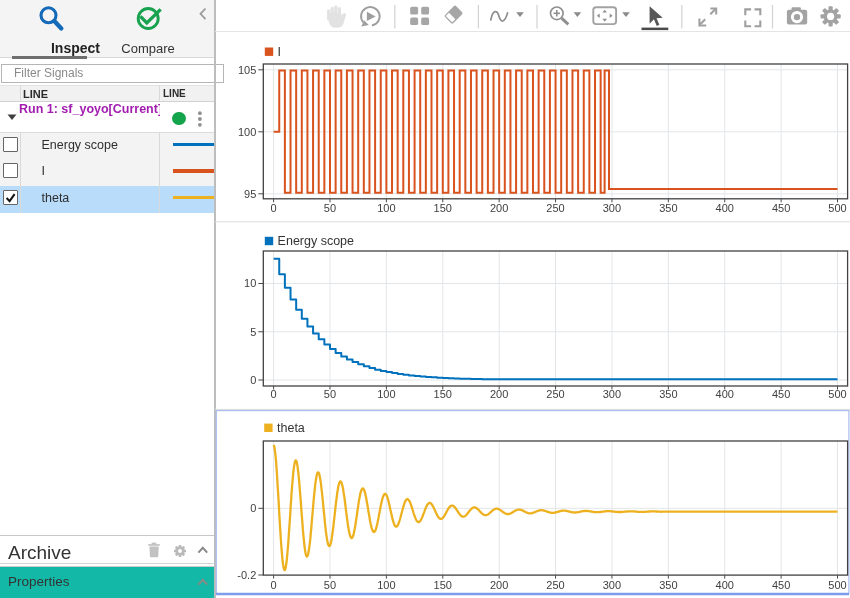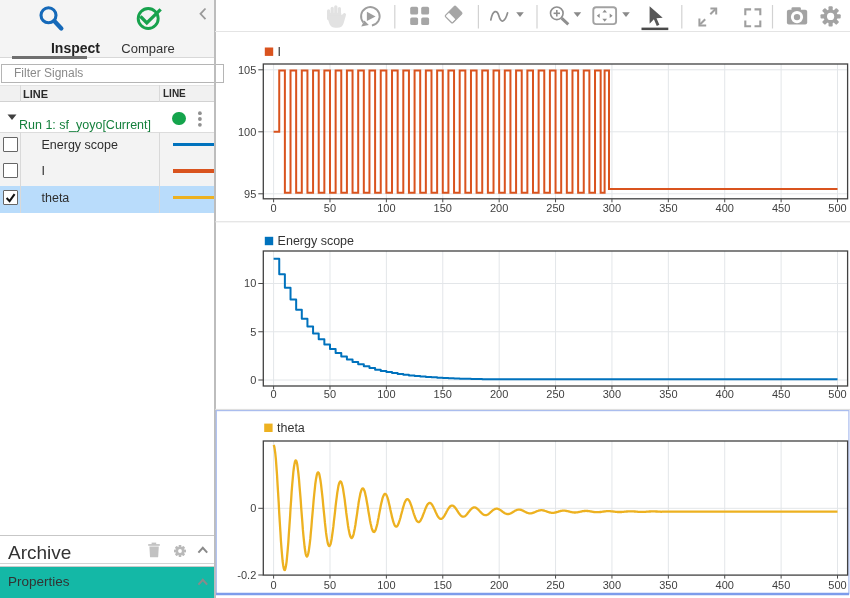--- a/index.html
+++ b/index.html
@@ -42,21 +42,21 @@
 
   <div style="position:absolute;left:20px;top:85px;width:1px;height:17px;background:#d9d9d9;z-index:5"></div>
   <div style="position:absolute;left:159px;top:85px;width:1px;height:17px;background:#d9d9d9;z-index:5"></div>
   <div style="position:absolute;left:20px;top:132px;width:1px;height:81px;background:#d9d9d9;z-index:5"></div>
   <div style="position:absolute;left:159px;top:132px;width:1px;height:81px;background:#d9d9d9;z-index:5"></div>
 
   <div style="position:absolute;left:0;top:102px;width:214px;height:30px;background:#fff">
     <svg width="11" height="7" style="position:absolute;left:7px;top:12px">
         <path d="M0.5 0.5 H9.5 L5 6 Z" fill="#3f3f3f"></path>
       </svg>
-    <div style="position:absolute;left:19px;top:16px;width:141px;font-size:12.5px;font-weight:normal;color:#15803d;white-space:nowrap;overflow:hidden">Run 1: sf_yoyo[Current]</div>
+    <div style="position:absolute;left:19px;top:0;width:141px;font-size:12.5px;font-weight:bold;color:#a21caf;white-space:nowrap;overflow:hidden">Run 1: sf_yoyo[Current]</div>
     <div style="position:absolute;left:172.2px;top:9.5px;width:13.5px;height:13.5px;border-radius:50%;background:#14a44c"></div>
     <svg width="6" height="16" style="position:absolute;left:197px;top:8.5px">
       <circle cx="2.9" cy="2.2" r="1.9" fill="#909090"></circle>
         <circle cx="2.9" cy="8.0" r="1.9" fill="#909090"></circle>
         <circle cx="2.9" cy="13.8" r="1.9" fill="#909090"></circle>
     </svg>
   </div>
   <div style="position:absolute;left:0;top:132px;width:214px;height:1px;background:#dcdcdc"></div>
 
   <div class="sigrow" style="top:133px">

